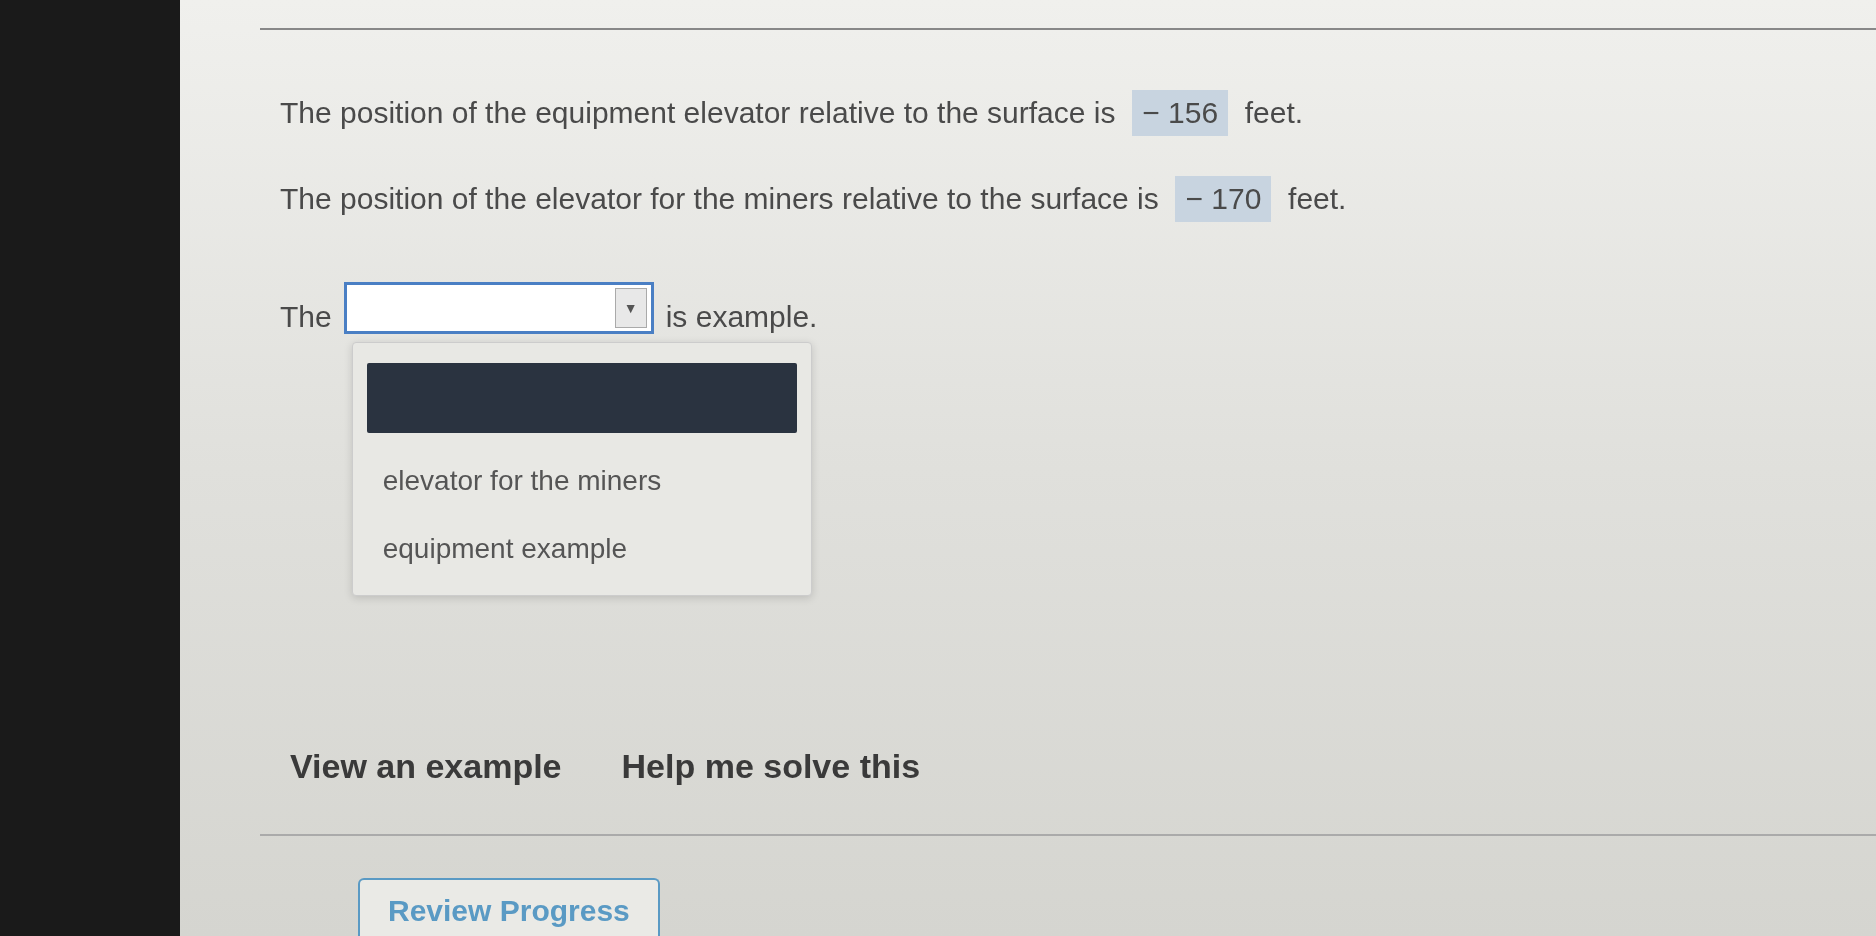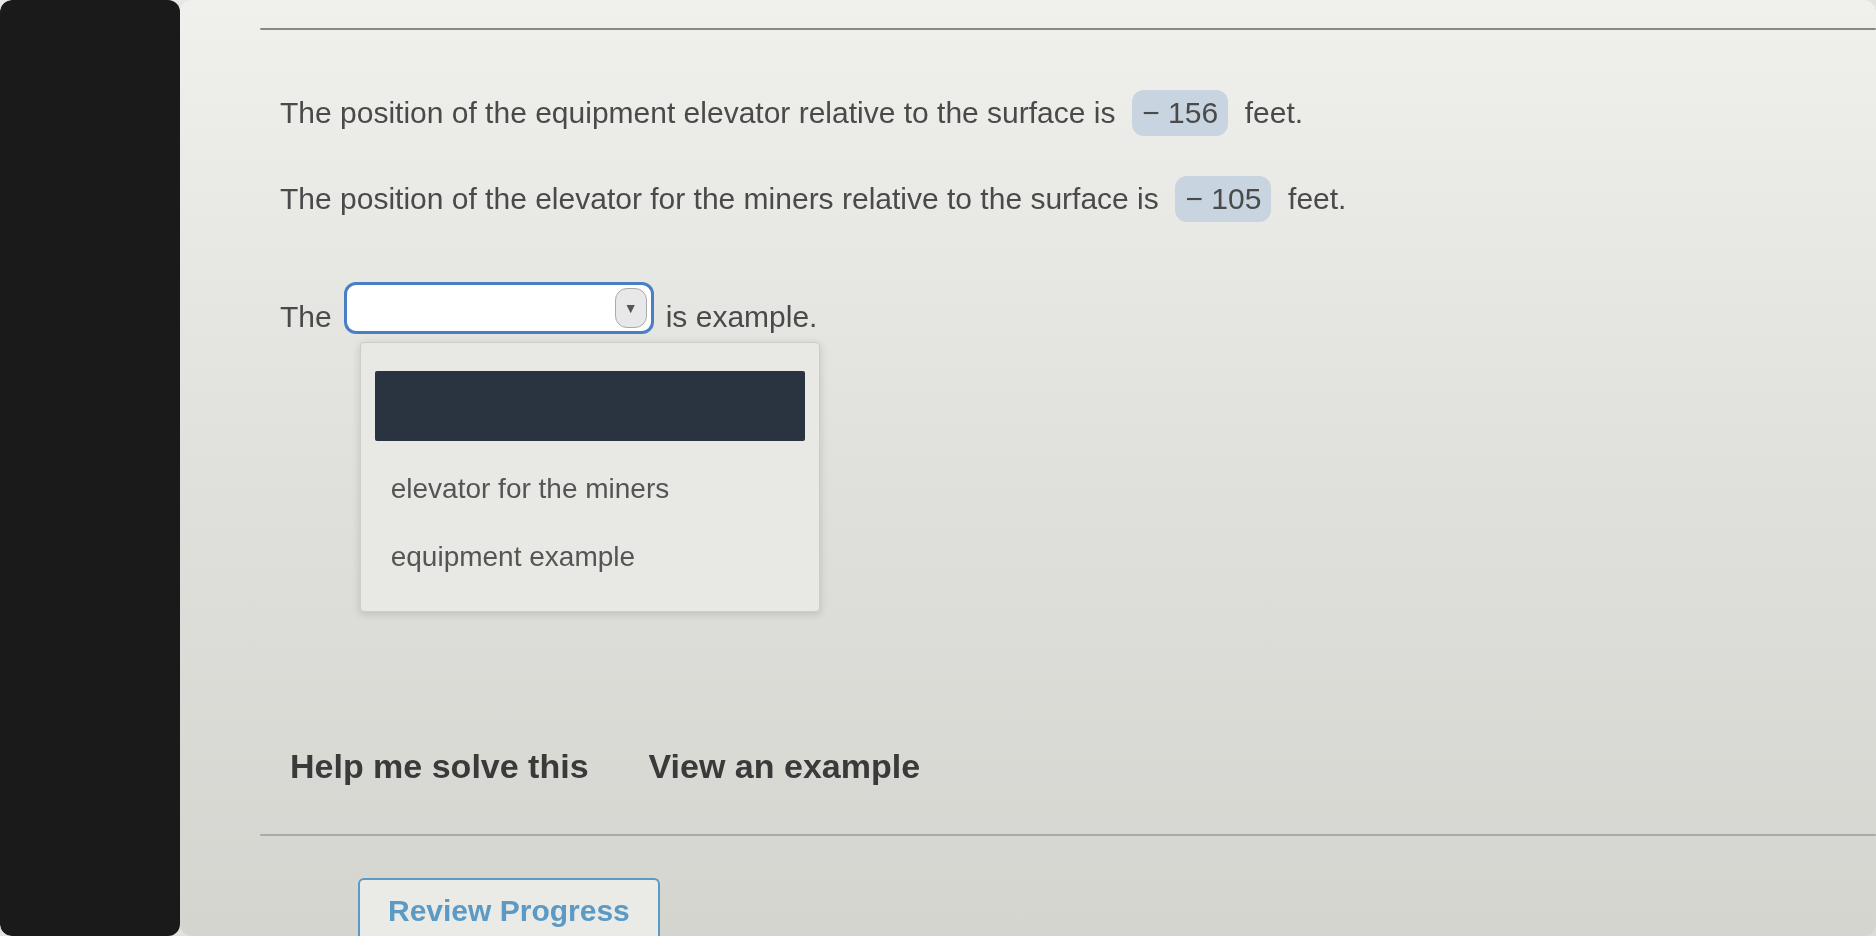--- a/index.html
+++ b/index.html
@@ -1,19 +1,18 @@
 <!DOCTYPE html>
 <html><head>
   <meta charset="utf-8">
   <style>
     * {
       box-sizing: border-box;
       margin: 0;
       padding: 0;
-      border-radius: 12px;
     }
     body {
       font-family: Arial, Helvetica, sans-serif;
       background: linear-gradient(to bottom right, #e8e8e5, #dcdcd8);
       width: 1876px;
       height: 936px;
       position: relative;
       overflow: hidden;
     }
     .left-dark {
@@ -89,27 +88,27 @@
       background: #e8e8e8;
       display: flex;
       align-items: center;
       justify-content: center;
       font-size: 14px;
       color: #555;
     }
     .dropdown-list {
       position: absolute;
       top: 60px;
-      left: 16px;
+      left: 8px;
       width: 460px;
       background: #e8e8e4;
       border: 1px solid #ccc;
       border-radius: 4px;
       box-shadow: 0 2px 8px rgba(0,0,0,0.15);
-      padding: 20px 0;
+      padding: 12px 0;
     }
     .dropdown-option {
       padding: 18px 30px;
       font-size: 28px;
       color: #555;
       cursor: pointer;
     }
     .dropdown-option.selected {
       background: #2a3340;
       color: #2a3340;
@@ -171,21 +170,21 @@
   <div class="question-body">
 
     <div class="statement">
       <span>The position of the equipment elevator relative to the surface is</span>
       &nbsp;<span class="answer-value">− 156</span>&nbsp;
       <span>feet.</span>
     </div>
 
     <div class="statement">
       <span>The position of the elevator for the miners relative to the surface is</span>
-      &nbsp;<span class="answer-value">− 105</span>&nbsp;
+      &nbsp;<span class="answer-value">− 170</span>&nbsp;
       <span>feet.</span>
     </div>
 
     <div class="answer-row">
       <span>The</span>
       <div class="dropdown-wrap">
         <div class="dropdown-select">
           <div class="dropdown-arrow">▼</div>
         </div>
         <div class="dropdown-list">
@@ -194,24 +193,24 @@
           <div class="dropdown-option">equipment example</div>
         </div>
       </div>
       <span>is example.</span>
     </div>
 
   </div>
 
   <div class="help-links">
     <div class="help-link">
+      <span>View an example</span>
+    </div>
+    <div class="help-link">
       <span>Help me solve this</span>
-    </div>
-    <div class="help-link">
-      <span>View an example</span>
     </div>
   </div>
 
   <div class="bottom-divider"></div>
 
   <div class="review-button">
     <span>Review Progress</span>
   </div>
 </div>
 

